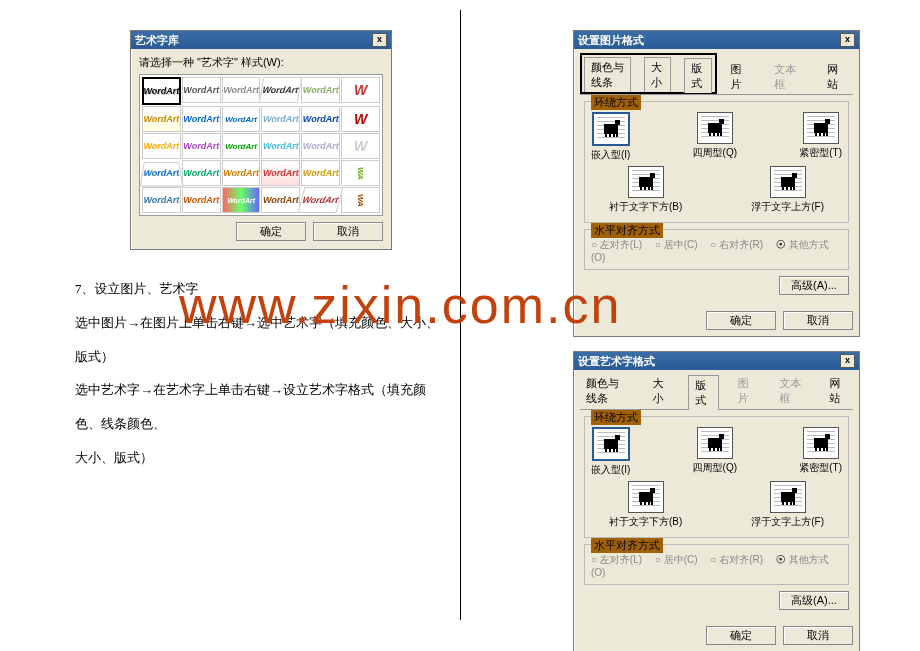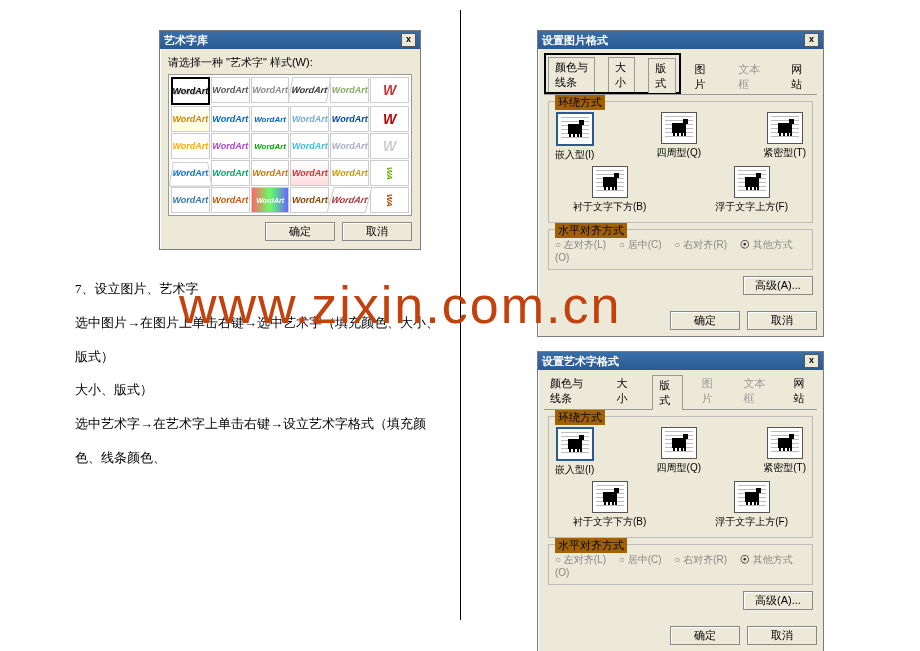--- a/index.html
+++ b/index.html
@@ -35,21 +35,21 @@
     background: #000;
   }
   .col-left {
     position: absolute;
     left: 75px;
     top: 30px;
     width: 370px;
   }
   .col-right {
     position: absolute;
-    left: 472px;
+    left: 508px;
     top: 30px;
     width: 400px;
   }
   
   .dlg {
     background: #ece9d8;
     border: 1px solid #7a7a7a;
     box-shadow: 1px 1px 0 #fff inset;
     font-family: "Tahoma", "SimSun", sans-serif;
     font-size: 11px;
@@ -70,21 +70,21 @@
     background: #ece9d8;
     border: 1px solid #555;
     color: #000;
     font-size: 9px;
     line-height: 10px;
     text-align: center;
     font-family: Arial;
   }
   .wa-dlg {
     width: 260px;
-    margin-left: 84px;
+    margin-left: 55px;
   }
   .wa-body {
     padding: 6px 8px 8px 8px;
   }
   .wa-label {
     margin-bottom: 4px;
   }
   .wa-grid {
     display: grid;
     grid-template-columns: repeat(6, 1fr);
@@ -302,22 +302,22 @@
         <span class="winbtn">取消</span>
       </div>
     </div>
   </div>
 
   <div class="text-block">
     <div class="text-line-wide">
       <span>7、</span><span>设立图片、艺术字</span>
     </div>
     <div class="text-line-wide">选中图片→在图片上单击右键→选中艺术字（填充颜色、大小、版式）</div>
+    <div class="text-line-wide">选中艺术字→在艺术字上单击右键→设立艺术字格式（填充颜色、线条颜色、</div>
     <div class="text-line-wide">大小、版式）</div>
-    <div class="text-line-wide">选中艺术字→在艺术字上单击右键→设立艺术字格式（填充颜色、线条颜色、</div>
   </div>
 </div>
 
 <div class="col-right">
 
   <div class="dlg fmt-dlg">
     <div class="dlg-title">
       <span>设置图片格式</span>
       <span class="dlg-close">x</span>
     </div>

